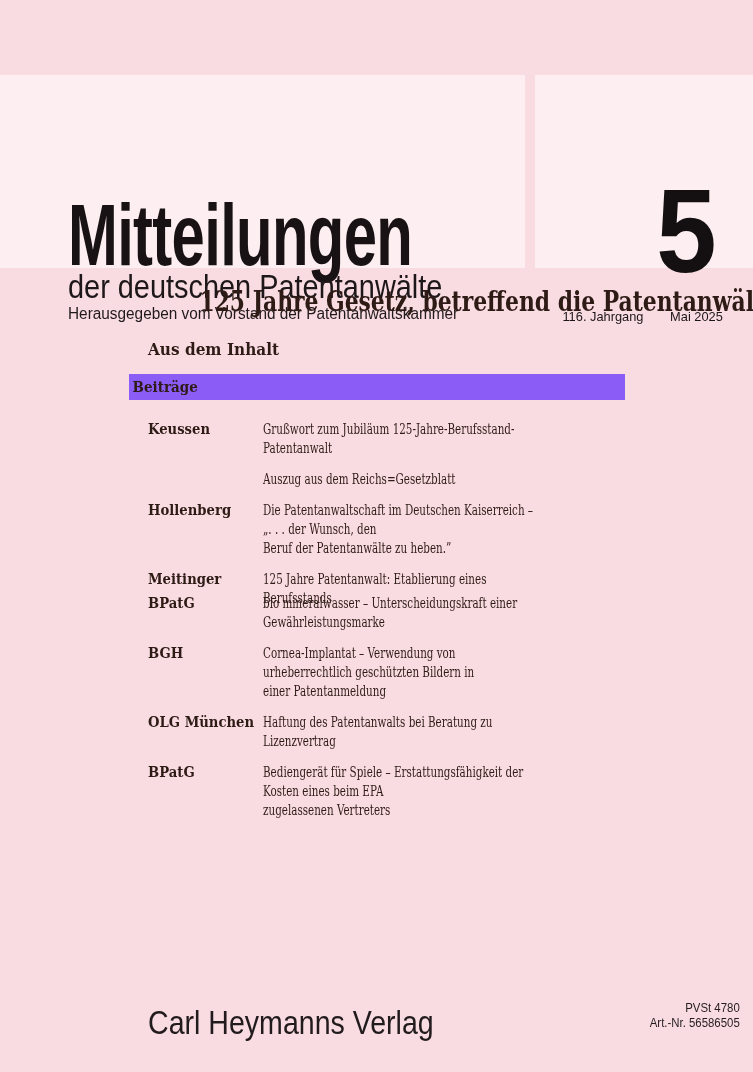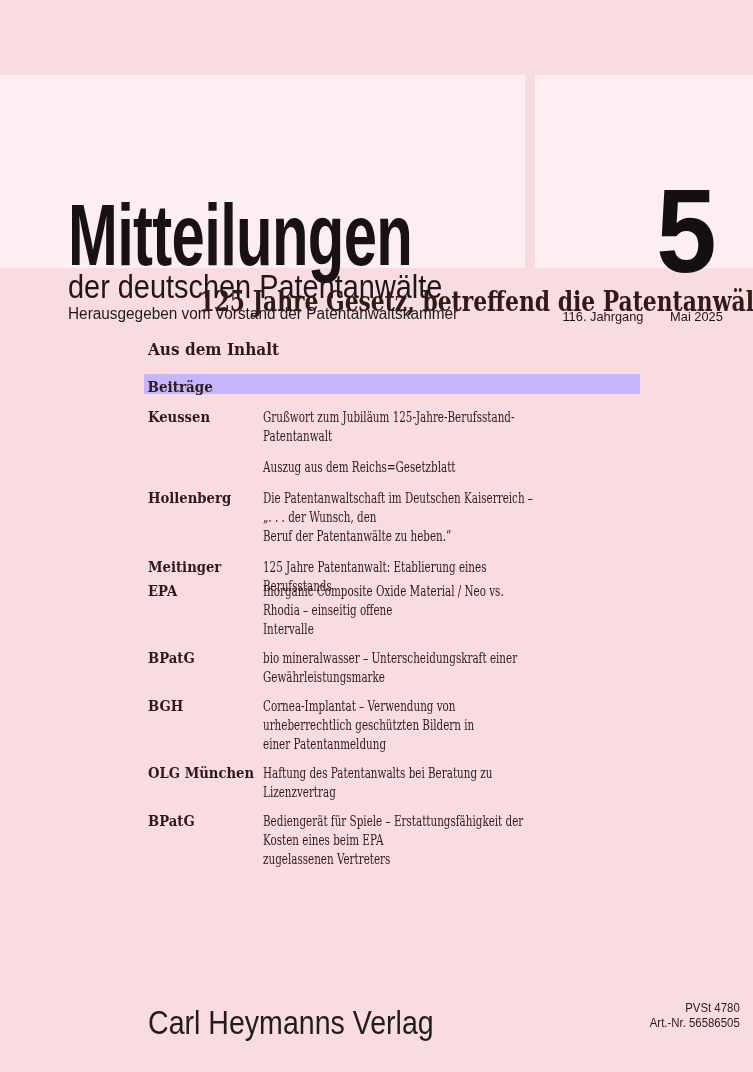--- a/index.html
+++ b/index.html
@@ -51,35 +51,35 @@
     position:absolute;left:145px;top:287px;width:495px;
     text-align:center;font-weight:bold;font-size:28px;line-height:1.1;
     transform:scaleX(0.78);transform-origin:center top;white-space:nowrap;
   }
   .contents-label{
     position:absolute;left:148px;top:339px;
     font-weight:bold;font-size:17px;
     transform:scaleX(0.9);transform-origin:left top;
   }
   .section-band{
-    position:absolute;left:144px;width:496px;height:20px;
-    background:#c4b5fd;
+    position:absolute;left:129px;width:496px;height:26px;
+    background:#8b5cf6;
   }
   .section-band span{
     display:block;padding-left:4px;line-height:26px;
     font-weight:bold;font-size:15px;
     transform:scaleX(0.9);transform-origin:left top;
   }
   .band-1{top:374px;}
   .band-2{top:545px;}
 
   .rows{position:absolute;left:148px;width:494px;}
   .rows-1{top:408px;}
   .rows-2{top:582px;}
-  .row{display:flex;margin-bottom:12px;}
+  .row{display:flex;margin-bottom:12px;margin-top:12px;}
   .rows-2 .row{margin-bottom:10px;}
   .row .label{
     flex:none;width:115px;font-weight:bold;font-size:15px;line-height:19px;
     transform:scaleX(0.88);transform-origin:left top;white-space:nowrap;
   }
   .row .desc{
     flex:1;font-size:14px;line-height:19px;white-space:pre-line;
     transform:scaleX(0.74);transform-origin:left top;
   }
 
@@ -137,25 +137,20 @@
     </div>
     <div class="row">
       <div class="label fraktur">Meitinger</div>
       <div class="desc fraktur">125 Jahre Patentanwalt: Etablierung eines Berufsstands</div>
     </div>
   </div>
 
 
   <div class="rows rows-2">
     <div class="row">
-      <div class="label fraktur">EPA</div>
-      <div class="desc fraktur">Inorganic Composite Oxide Material / Neo vs. Rhodia – einseitig offene
-Intervalle</div>
-    </div>
-    <div class="row">
       <div class="label fraktur">BPatG</div>
       <div class="desc fraktur">bio mineralwasser – Unterscheidungskraft einer Gewährleistungsmarke</div>
     </div>
     <div class="row">
       <div class="label fraktur">BGH</div>
       <div class="desc fraktur">Cornea-Implantat – Verwendung von urheberrechtlich geschützten Bildern in
 einer Patentanmeldung</div>
     </div>
     <div class="row">
       <div class="label fraktur">OLG München</div>

